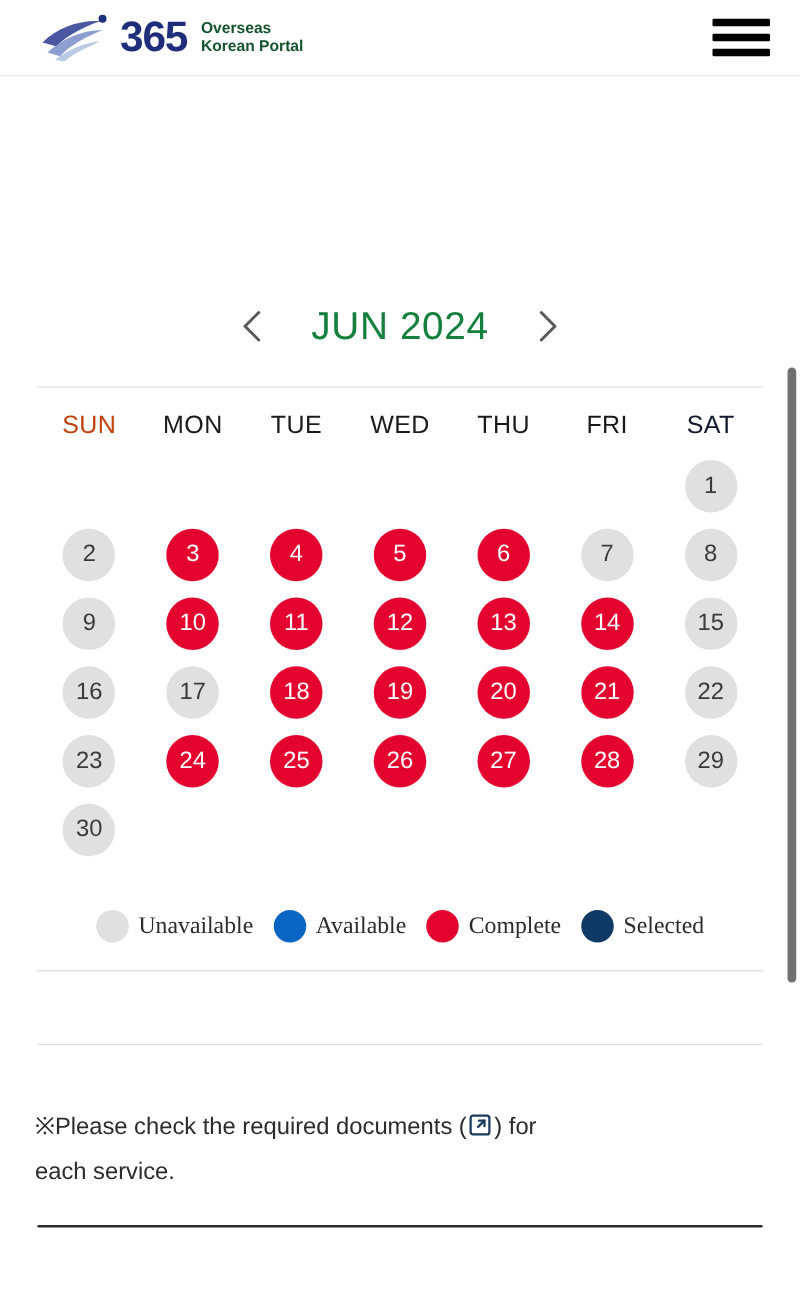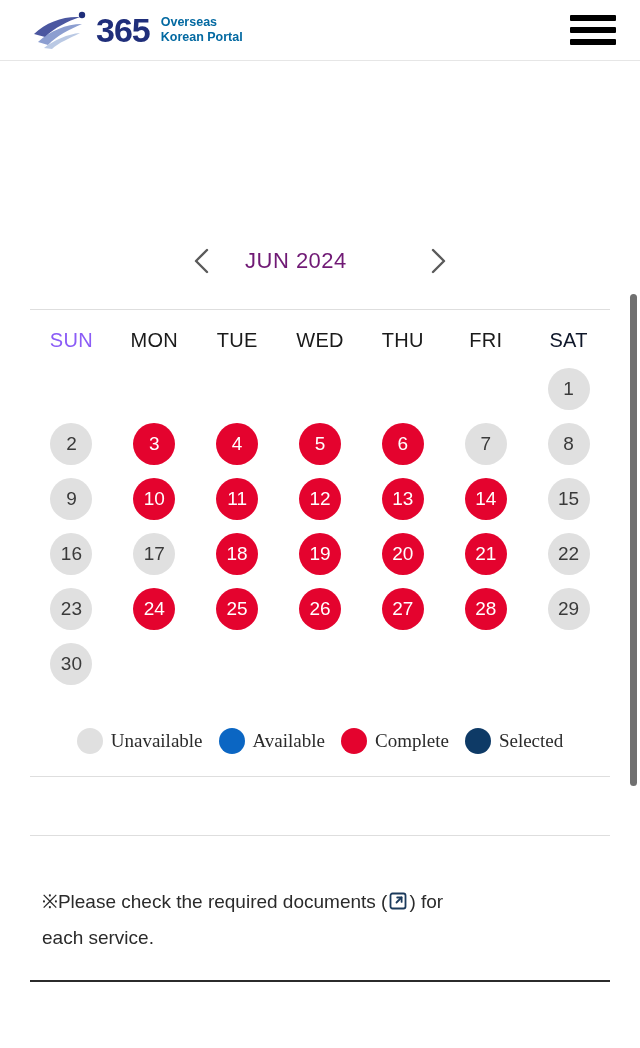--- a/index.html
+++ b/index.html
@@ -36,21 +36,21 @@
   }
   .brand-words {
     display: flex;
     flex-direction: column;
     justify-content: center;
     margin-left: 5px;
   }
   .brand-words span {
     font-size: 12.5px;
     font-weight: bold;
-    color: #0369a1;
+    color: #14532d;
     line-height: 1.22;
     white-space: nowrap;
   }
   .hamburger {
     width: 46px;
     height: 36px;
     display: flex;
     flex-direction: column;
     justify-content: space-between;
     padding: 3px 0;
@@ -92,39 +92,40 @@
     width: 34px;
     height: 34px;
     display: flex;
     align-items: center;
     justify-content: center;
     cursor: pointer;
     color: #5a5a5a;
   }
   .nav-arrow svg { display: block; }
   .month-label {
-    font-size: 22px;
-    color: #701a75;
+    font-size: 31px;
+    color: #15803d;
     letter-spacing: 0.5px;
     min-width: 150px;
+    text-align: center;
   }
   .cal-divider { height: 1px; background: #dedede; margin: 0; }
 
   .weekday-row {
     display: grid;
     grid-template-columns: repeat(7, 1fr);
     padding: 19px 0 14px;
   }
   .weekday {
     text-align: center;
     font-size: 20px;
     color: #1a1a1a;
     letter-spacing: 0.3px;
   }
-  .weekday.sun { color: #8b5cf6; }
+  .weekday.sun { color: #c2410c; }
   .weekday.sat { color: #0f172a; }
 
   .day-grid {
     display: grid;
     grid-template-columns: repeat(7, 1fr);
     row-gap: 10px;
   }
   .day-cell {
     height: 45px;
     display: flex;
@@ -160,21 +161,21 @@
 
   .rule { height: 1px; background: #dedede; margin: 0 30px; }
   .spacer-lg { height: 58px; }
   .spacer-md { height: 50px; }
 
   
   .notice-row {
     display: flex;
     align-items: center;
     justify-content: space-between;
-    padding: 0 42px;
+    padding: 0 28px;
   }
   .notice-text {
     font-size: 19px;
     color: #2b2b2b;
     line-height: 1.72;
     max-width: 430px;
   }
   .ext-icon {
     display: inline-block;
     vertical-align: -3px;

